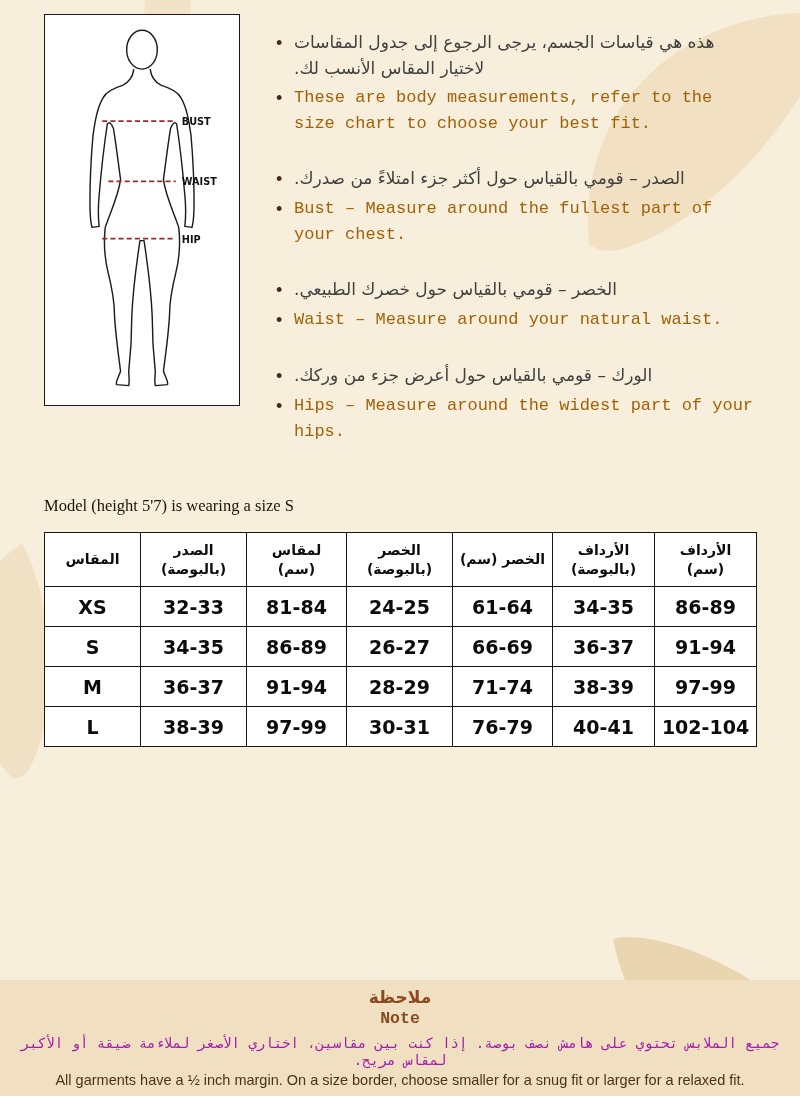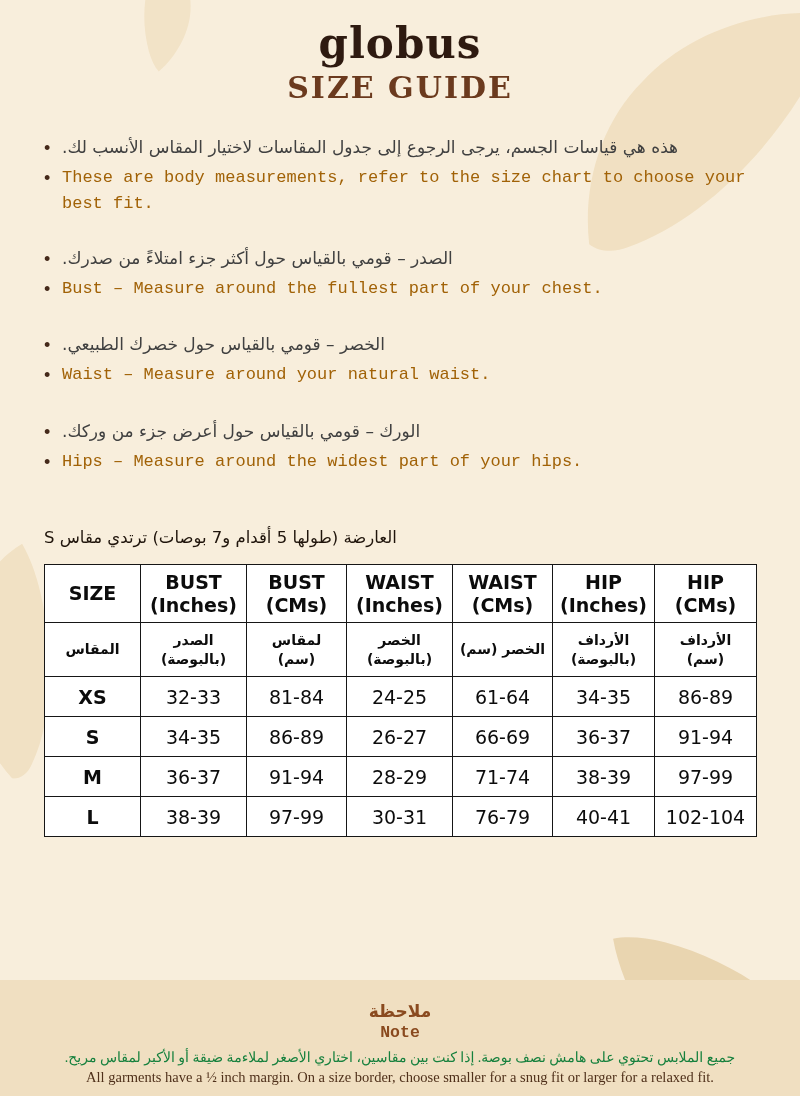--- a/index.html
+++ b/index.html
@@ -32,54 +32,83 @@
   .bullet-text.en{font-family:Liberation Mono, monospace;color:#a16207;}
 
   .model-note{position:relative;padding:0 44px;margin-top:20px;z-index:2;}
   .model-note .ar{direction:rtl;text-align:left;font-family:"DejaVu Sans",sans-serif;font-size:16.5px;color:#1f140b;line-height:1.55;}
   .model-note .en{font-family:"Liberation Serif",serif;font-size:16.5px;color:#1f140b;line-height:1.45;}
 
   table.size-chart{position:relative;z-index:2;border-collapse:collapse;table-layout:fixed;width:712px;margin:14px 44px 0 44px;background:#ffffff;}
   table.size-chart th,table.size-chart td{border:1.6px solid #161616;text-align:center;vertical-align:middle;padding:0 4px;box-sizing:border-box;color:#0c0c0c;}
   .hdr-en th{height:58px;font-family:"DejaVu Sans",sans-serif;font-weight:700;font-size:19px;line-height:1.2;}
   .hdr-ar th{height:54px;direction:rtl;font-family:"DejaVu Sans",sans-serif;font-weight:700;font-size:14px;line-height:1.35;}
-  .data-row td{height:40px;font-family:"DejaVu Sans",sans-serif;font-size:19px;}
+  .data-row td{height:40px;font-family:"DejaVu Sans",sans-serif;font-size:19px;font-weight:bold;}
   .data-row td.size-cell{font-weight:700;}
 
-  .note-band{position:absolute;left:0;right:0;bottom:0;height:116px;background:#f0dfc1;text-align:center;z-index:1;box-sizing:border-box;padding-top:21px;}
+  .note-band{position:absolute;left:0;right:0;bottom:0;height:116px;background:#f0dfc1;text-align:center;z-index:1;box-sizing:border-box;padding-top:7px;}
   .note-title-ar{direction:rtl;font-family:"DejaVu Sans",sans-serif;font-weight:700;font-size:17px;color:#8a4a1f;}
   .note-title-en{font-family:Liberation Mono, monospace;font-weight:700;font-size:16.5px;color:#8a4a1f;margin-top:2px;}
-  .note-body-ar{direction:rtl;font-family:Liberation Serif, serif;font-size:14px;color:#15803d;margin-top:7px;}
-  .note-body-en{font-family:Liberation Serif, serif;font-size:14.5px;color:#4f301a;margin-top:3px;}
+  .note-body-ar{direction:rtl;font-family:Liberation Mono, monospace;font-size:14px;color:#a21caf;margin-top:7px;}
+  .note-body-en{font-family:Liberation Sans, sans-serif;font-size:14.5px;color:#4f301a;margin-top:3px;}
 </style>
 </head>
 <body>
 
 <div class="page">
 
   <svg class="leaf leaf-tr" viewBox="0 0 100 100" preserveAspectRatio="none">
     <path d="M96,4 C70,4 40,16 24,36 C10,52 6,74 12,94 C16,96 22,96 28,93 C52,82 76,58 90,28 C94,19 96,11 96,4 Z"></path>
   </svg>
   <svg class="leaf leaf-tl" viewBox="0 0 100 100" preserveAspectRatio="none">
     <path d="M96,4 C70,4 40,16 24,36 C10,52 6,74 12,94 C16,96 22,96 28,93 C52,82 76,58 90,28 C94,19 96,11 96,4 Z"></path>
   </svg>
   <svg class="leaf leaf-ml" viewBox="0 0 100 100" preserveAspectRatio="none">
     <path d="M96,4 C70,4 40,16 24,36 C10,52 6,74 12,94 C16,96 22,96 28,93 C52,82 76,58 90,28 C94,19 96,11 96,4 Z"></path>
   </svg>
   <svg class="leaf leaf-br" viewBox="0 0 100 100" preserveAspectRatio="none">
     <path d="M96,4 C70,4 40,16 24,36 C10,52 6,74 12,94 C16,96 22,96 28,93 C52,82 76,58 90,28 C94,19 96,11 96,4 Z"></path>
   </svg>
 
-  <div class="header">
-    <div class="brand">globus</div>
-    <div class="page-title">SIZE GUIDE</div>
-  </div>
 
   <div class="content">
 
+    <div class="figure-panel">
+      <svg viewBox="0 0 190 380">
+
+        <ellipse cx="95" cy="33" rx="15" ry="19" fill="none" stroke="#1c1c1c" stroke-width="1.4"></ellipse>
+
+        <path fill="none" stroke="#1c1c1c" stroke-width="1.4" stroke-linejoin="round" d="
+          M87,52 C86,60 82,65 76,68 C66,71 60,74 57,80 C51,90 49,103 47,117
+          C45,140 44,162 44,182 C44,192 44,200 46,207 L53,206
+          C52,196 52,186 53,176 C55,152 58,126 61,106
+          C63,103 65,105 67,110 C70,128 72,146 74,160
+          C72,176 64,192 59,207 C57,225 59,240 62,252
+          C66,268 68,280 68,292 C69,312 72,332 74,348
+          C72,354 69,358 70,361 L82,362 C83,357 82,352 82,348
+          C84,330 85,310 85,294 C86,270 90,240 93,220 L97,220
+          C100,240 104,270 105,294 C105,310 106,330 108,348
+          C108,352 107,357 108,362 L120,361 C121,358 118,354 116,348
+          C118,332 121,312 122,292 C122,280 124,268 128,252
+          C131,240 133,225 131,207 C126,192 118,176 116,160
+          C118,146 120,128 123,110 C125,105 127,103 129,106
+          C132,126 135,152 137,176 C138,186 138,196 137,206 L144,207
+          C146,200 146,192 146,182 C146,162 145,140 143,117
+          C141,103 139,90 133,80 C130,74 124,71 114,68 C108,65 104,60 103,52"></path>
+
+        <line x1="56" y1="103" x2="128" y2="103" stroke="#9e2b25" stroke-width="1.8" stroke-dasharray="5,3"></line>
+        <text x="134" y="107" font-size="9.5" font-weight="bold" font-family="DejaVu Sans, sans-serif" fill="#111">BUST</text>
+
+        <line x1="62" y1="162" x2="128" y2="162" stroke="#9e2b25" stroke-width="1.8" stroke-dasharray="5,3"></line>
+        <text x="134" y="166" font-size="9.5" font-weight="bold" font-family="DejaVu Sans, sans-serif" fill="#111">WAIST</text>
+
+        <line x1="56" y1="218" x2="128" y2="218" stroke="#9e2b25" stroke-width="1.8" stroke-dasharray="5,3"></line>
+        <text x="134" y="222" font-size="9.5" font-weight="bold" font-family="DejaVu Sans, sans-serif" fill="#111">HIP</text>
+      </svg>
+    </div>
 
     <div class="bullets">
 
       <div class="instruction-group">
         <div class="bullet-row">
           <span class="bullet-dot">•</span>
           <span class="bullet-text ar">هذه هي قياسات الجسم، يرجى الرجوع إلى جدول المقاسات لاختيار المقاس الأنسب لك.</span>
         </div>
         <div class="bullet-row">
           <span class="bullet-dot">•</span>
@@ -117,43 +146,34 @@
         <div class="bullet-row">
           <span class="bullet-dot">•</span>
           <span class="bullet-text en">Hips – Measure around the widest part of your hips.</span>
         </div>
       </div>
 
     </div>
   </div>
 
   <div class="model-note">
-    <div class="ar">العارضة (طولها 5 أقدام و7 بوصات) ترتدي مقاس S</div>
+    <div class="en">Model (height 5'7) is wearing a size S</div>
   </div>
 
   <table class="size-chart">
     <colgroup>
       <col style="width:96px">
         <col style="width:106px">
         <col style="width:100px">
       <col style="width:106px">
         <col style="width:100px">
         <col style="width:102px">
         <col style="width:102px">
     </colgroup>
     <thead>
-      <tr class="hdr-en">
-        <th>SIZE</th>
-        <th>BUST (Inches)</th>
-        <th>BUST (CMs)</th>
-        <th>WAIST (Inches)</th>
-        <th>WAIST (CMs)</th>
-        <th>HIP (Inches)</th>
-        <th>HIP (CMs)</th>
-      </tr>
       <tr class="hdr-ar">
         <th>المقاس</th>
         <th>الصدر (بالبوصة)</th>
         <th>لمقاس (سم)</th>
         <th>الخصر (بالبوصة)</th>
         <th>الخصر (سم)</th>
         <th>الأرداف (بالبوصة)</th>
         <th>الأرداف (سم)</th>
       </tr>
     </thead>

